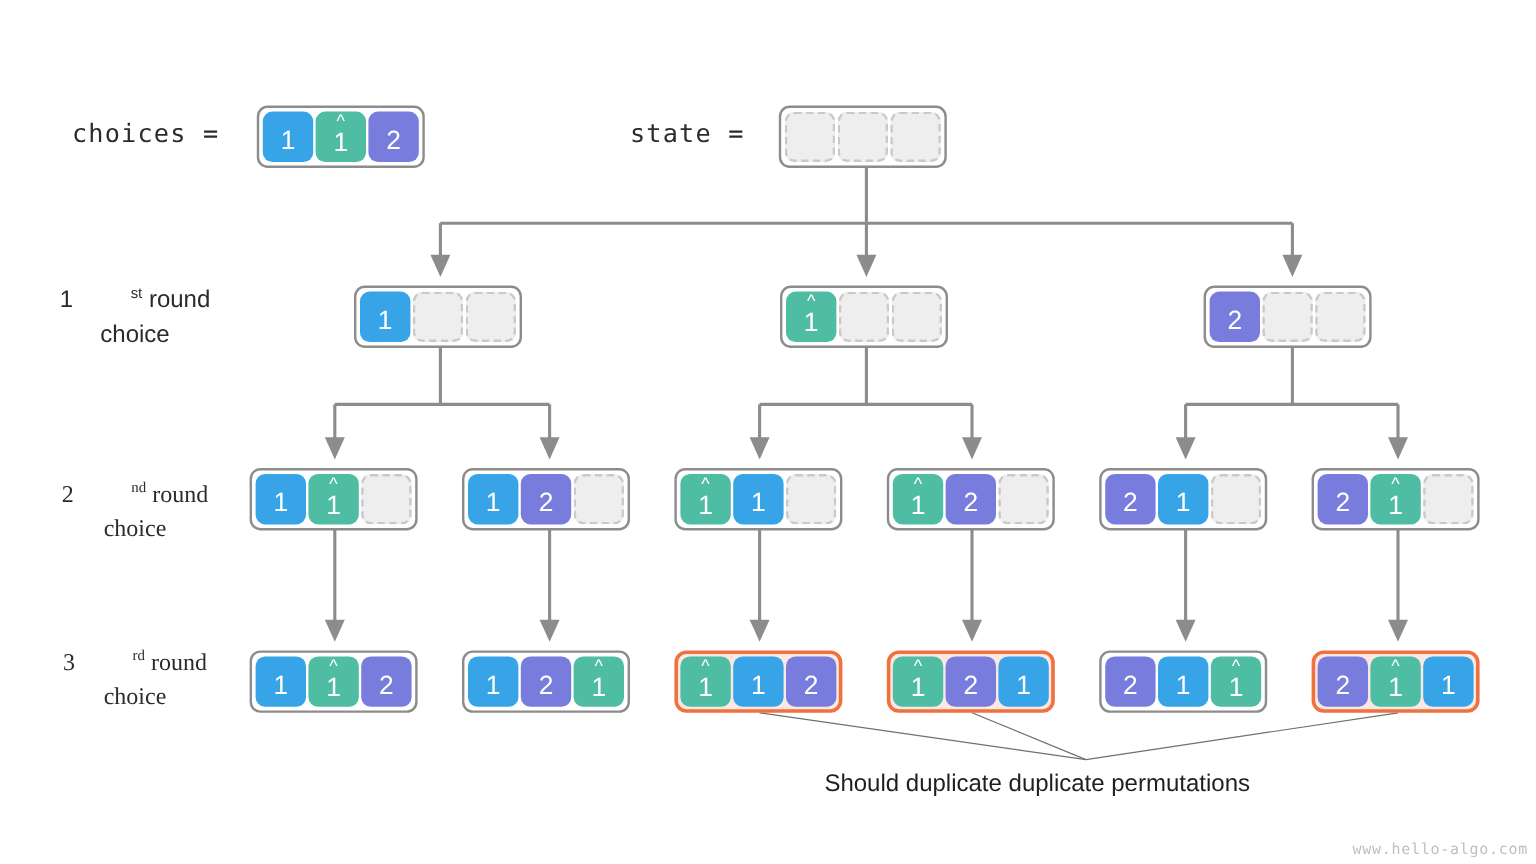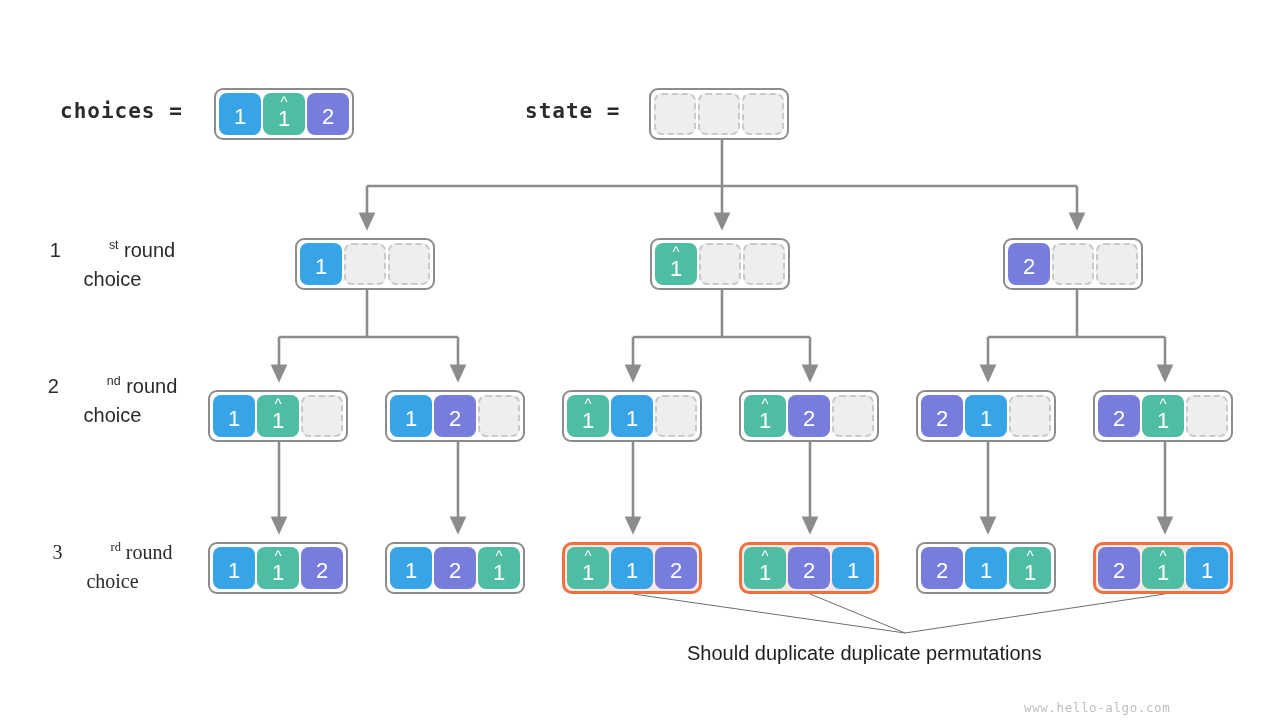--- a/index.html
+++ b/index.html
@@ -29,21 +29,21 @@
     width: 1280px;
     height: 720px;
     pointer-events: none;
   }
 
   
   .mono-label {
     position: absolute;
     font-family: "DejaVu Sans Mono", "Liberation Mono", monospace;
     font-size: 21px;
-    font-weight: bold;
+    font-weight: normal;
     letter-spacing: 1px;
     color: #2b2b2b;
     white-space: nowrap;
   }
 
   .round-label {
     position: absolute;
     font-family: "Liberation Sans", sans-serif;
     font-size: 20px;
     color: #2b2b2b;
@@ -207,21 +207,21 @@
       <div class="cell empty"></div>
       <div class="cell empty"></div>
       <div class="cell empty"></div>
     </div>
 
   <div class="round-label" style="left:45px; top:236px; width:135px;">
     <span><span>1</span><sup>st</sup><span> round</span></span><br>
     <span>choice</span>
   </div>
 
-  <div class="round-label" style="left:45px; top:372px; width:135px;">
+  <div class="round-label" style="left:45px; top:398px; width:135px;font-family:Liberation Serif, serif;">
     <span><span>2</span><sup>nd</sup><span> round</span></span><br>
     <span>choice</span>
   </div>
 
   <div class="round-label" style="left:45px; top:538px; width:135px;font-family:Liberation Serif, serif;">
     <span><span>3</span><sup>rd</sup><span> round</span></span><br>
     <span>choice</span>
   </div>
 
   <div id="tree-nodes">
@@ -374,15 +374,15 @@
           <span class="glyph">1</span>
         </div>
         <div class="cell blue">
           <span class="glyph">1</span>
         </div>
       </div>
     </div>
 
   <div class="caption" style="left:687px; top:642px;">Should duplicate duplicate permutations</div>
 
-  <div class="watermark" style="left:1024px; top:700px;text-align:center;">www.hello-algo.com</div>
+  <div class="watermark" style="left:1127px; top:700px;text-align:center;">www.hello-algo.com</div>
 
 </div>
 
 </body></html>

